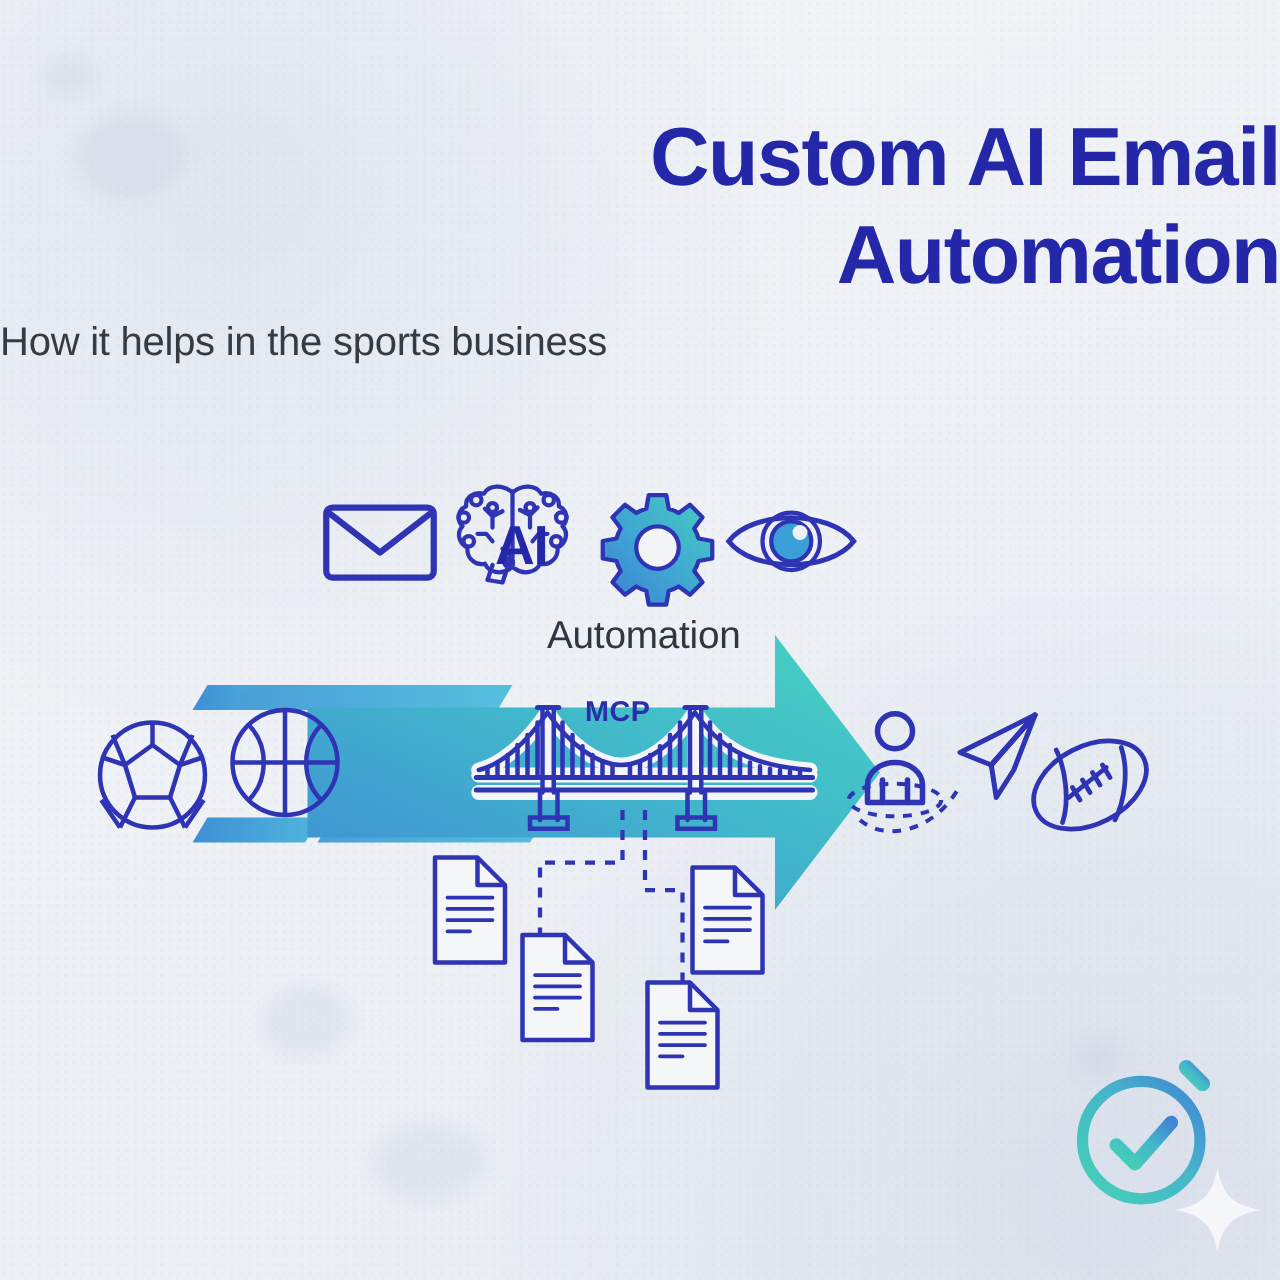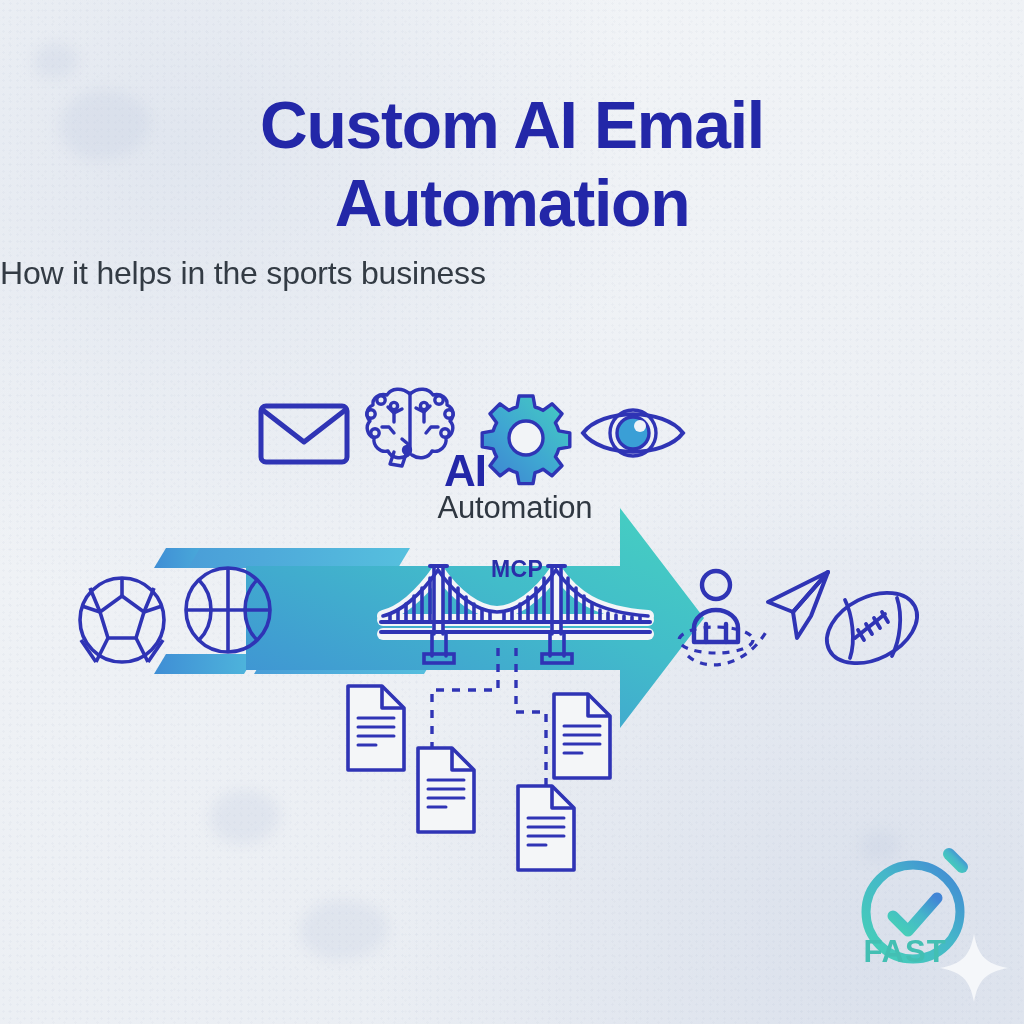--- a/index.html
+++ b/index.html
@@ -35,21 +35,21 @@
     background: rgba(196,206,226,.30);
     filter: blur(7px);
     pointer-events: none;
   }
 
   
   #title {
     position: absolute;
     left: 0; right: 0;
     top: 86px;
-    text-align: center;
+    text-align: right;
     color: #2327a8;
     font-size: 66px;
     line-height: 78px;
     font-weight: 700;
     letter-spacing: -1.2px;
   }
   #title .l2 { display: block; }
   #subtitle {
     position: absolute;
     left: 0; right: 0;
@@ -64,26 +64,25 @@
   
   #icon-strip {
     position: absolute;
     left: 248px;
     top: 382px;
     width: 440px;
     height: 100px;
   }
   #icon-strip > * { position: absolute; }
   #ai-word {
-    left: 148px; top: 64px;
+    left: 148px; top: 30px;
     color: #2327a8;
     font-size: 44px;
     font-weight: 700;
     letter-spacing: -1px;
-    margin-left: 48px;
   }
   #automation-label {
     position: absolute;
     left: 0; right: 0;
     top: 490px;
     text-align: center;
     color: #2f3741;
     font-size: 31px;
     letter-spacing: -.2px;
   }
@@ -99,21 +98,20 @@
 
   
   #mcp-label {
     position: absolute;
     left: 468px;
     top: 556px;
     color: #2a2ea8;
     font-size: 23px;
     font-weight: 700;
     letter-spacing: .4px;
-    margin-left: 23px;
   }
 
   
   #fast-badge {
     position: absolute;
     left: 845px;
     top: 828px;
     width: 160px;
     height: 150px;
   }
@@ -379,19 +377,18 @@
       <path d="M58 12 h22" stroke-width="12"></path>
       <path d="M68 14 V37" stroke-width="12"></path>
       <path d="M104 26 L117 39" stroke-width="12"></path>
       <path d="M68 37 V47"></path>
       <path d="M68 121 V131"></path>
       <path d="M21 84 H31"></path>
       <path d="M105 84 H115"></path>
       <path d="M48 88 L63 103 L92 70" stroke-width="11"></path>
     </g>
   </svg>
-  <div id="fast-text">FAST</div>
 
   <svg style="position:absolute;left:936px;top:930px;" width="76" height="76" viewBox="0 0 76 76">
     <path d="M38 4 C42 26, 50 34, 72 38 C50 42, 42 50, 38 72 C34 50, 26 42, 4 38 C26 34, 34 26, 38 4 Z" fill="#f5f7fa"></path>
   </svg>
 
 </div>
 
 </body></html>

